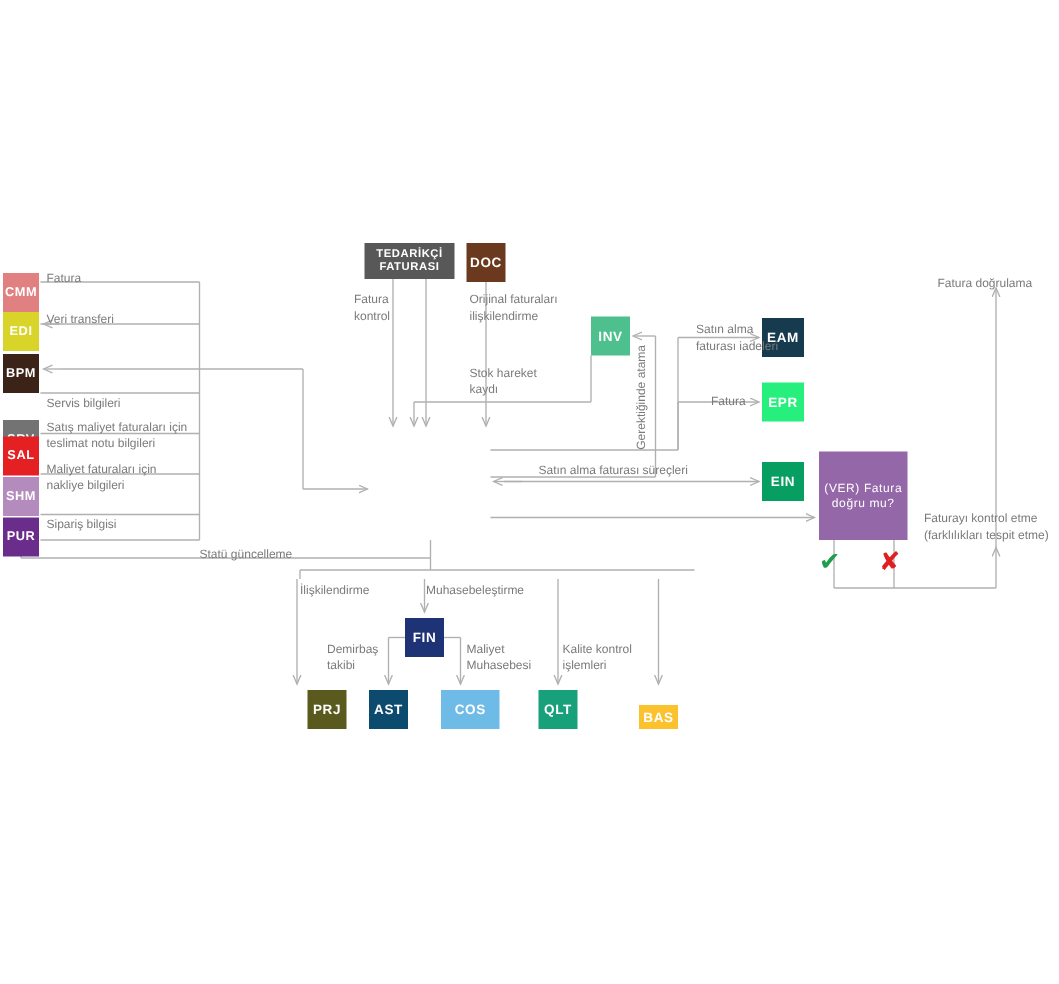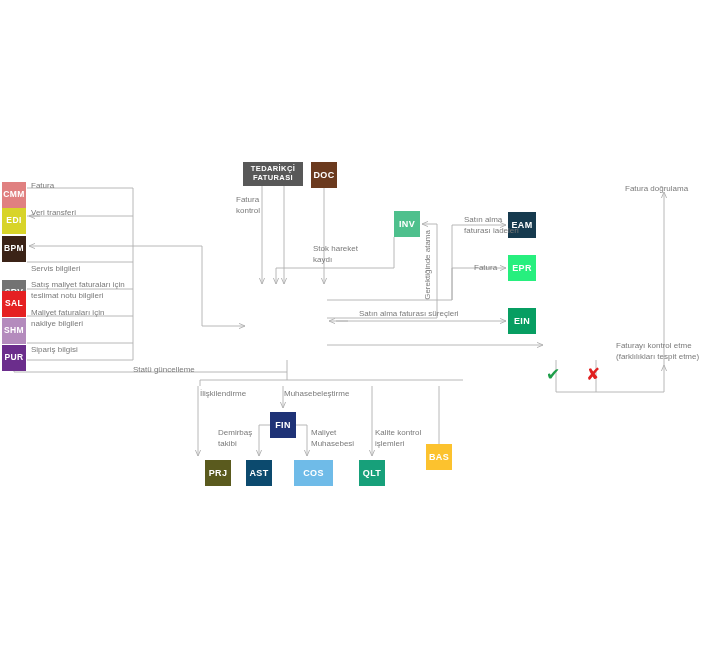--- a/index.html
+++ b/index.html
@@ -142,20 +142,25 @@
 
   <div class="node" style="left:243px;top:162px;width:60px;height:24px;background:#585858;font-size:7.5px;">
     <span>TEDARİKÇİ
 FATURASI</span>
   </div>
   <div class="node" style="left:311px;top:162px;width:26px;height:26px;background:#6b3a1e;">
     <span>DOC</span>
   </div>
 
 
+  <div class="node" style="left:546px;top:301px;width:59px;height:59px;background:#9467a8;font-weight:normal;font-size:8px;">
+    <span>(VER)
+Fatura
+doğru mu?</span>
+  </div>
 
   <div class="node" style="left:394px;top:211px;width:26px;height:26px;background:#4ec08d;">
     <span>INV</span>
   </div>
   <div class="node" style="left:508px;top:212px;width:28px;height:26px;background:#163a4e;">
     <span>EAM</span>
   </div>
   <div class="node" style="left:508px;top:255px;width:28px;height:26px;background:#27ef7e;">
     <span>EPR</span>
   </div>
@@ -171,26 +176,28 @@
   </div>
   <div class="node" style="left:246px;top:460px;width:26px;height:26px;background:#0c4a6e;">
     <span>AST</span>
   </div>
   <div class="node" style="left:294px;top:460px;width:39px;height:26px;background:#6fbbe8;">
     <span>COS</span>
   </div>
   <div class="node" style="left:359px;top:460px;width:26px;height:26px;background:#17a07a;">
     <span>QLT</span>
   </div>
-  <div class="node" style="left:426px;top:444px;width:26px;height:26px;background:#fcc22e;">
+  <div class="node" style="left:426px;top:470px;width:26px;height:16px;background:#fcc22e;">
     <span>BAS</span>
   </div>
 
   <div class="lbl" style="left:236px;top:195px;width:56px;">Fatura
 kontrol</div>
+  <div class="lbl" style="left:313px;top:195px;width:86px;">Orijinal faturaları
+ilişkilendirme</div>
   <div class="lbl" style="left:313px;top:244px;width:76px;">Stok hareket
 kaydı</div>
   <div class="vlbl" style="left:423px;top:230px;">Gerektiğinde atama</div>
   <div class="lbl" style="left:464px;top:215px;width:80px;">Satın alma
 faturası iadeleri</div>
   <div class="lbl" style="left:474px;top:263px;width:46px;">Fatura</div>
   <div class="lbl" style="left:359px;top:309px;width:140px;">Satın alma faturası süreçleri</div>
   <div class="lbl" style="left:625px;top:184px;width:82px;">Fatura doğrulama</div>
   <div class="lbl" style="left:616px;top:341px;width:92px;">Faturayı kontrol etme
 (farklılıkları tespit etme)</div>

